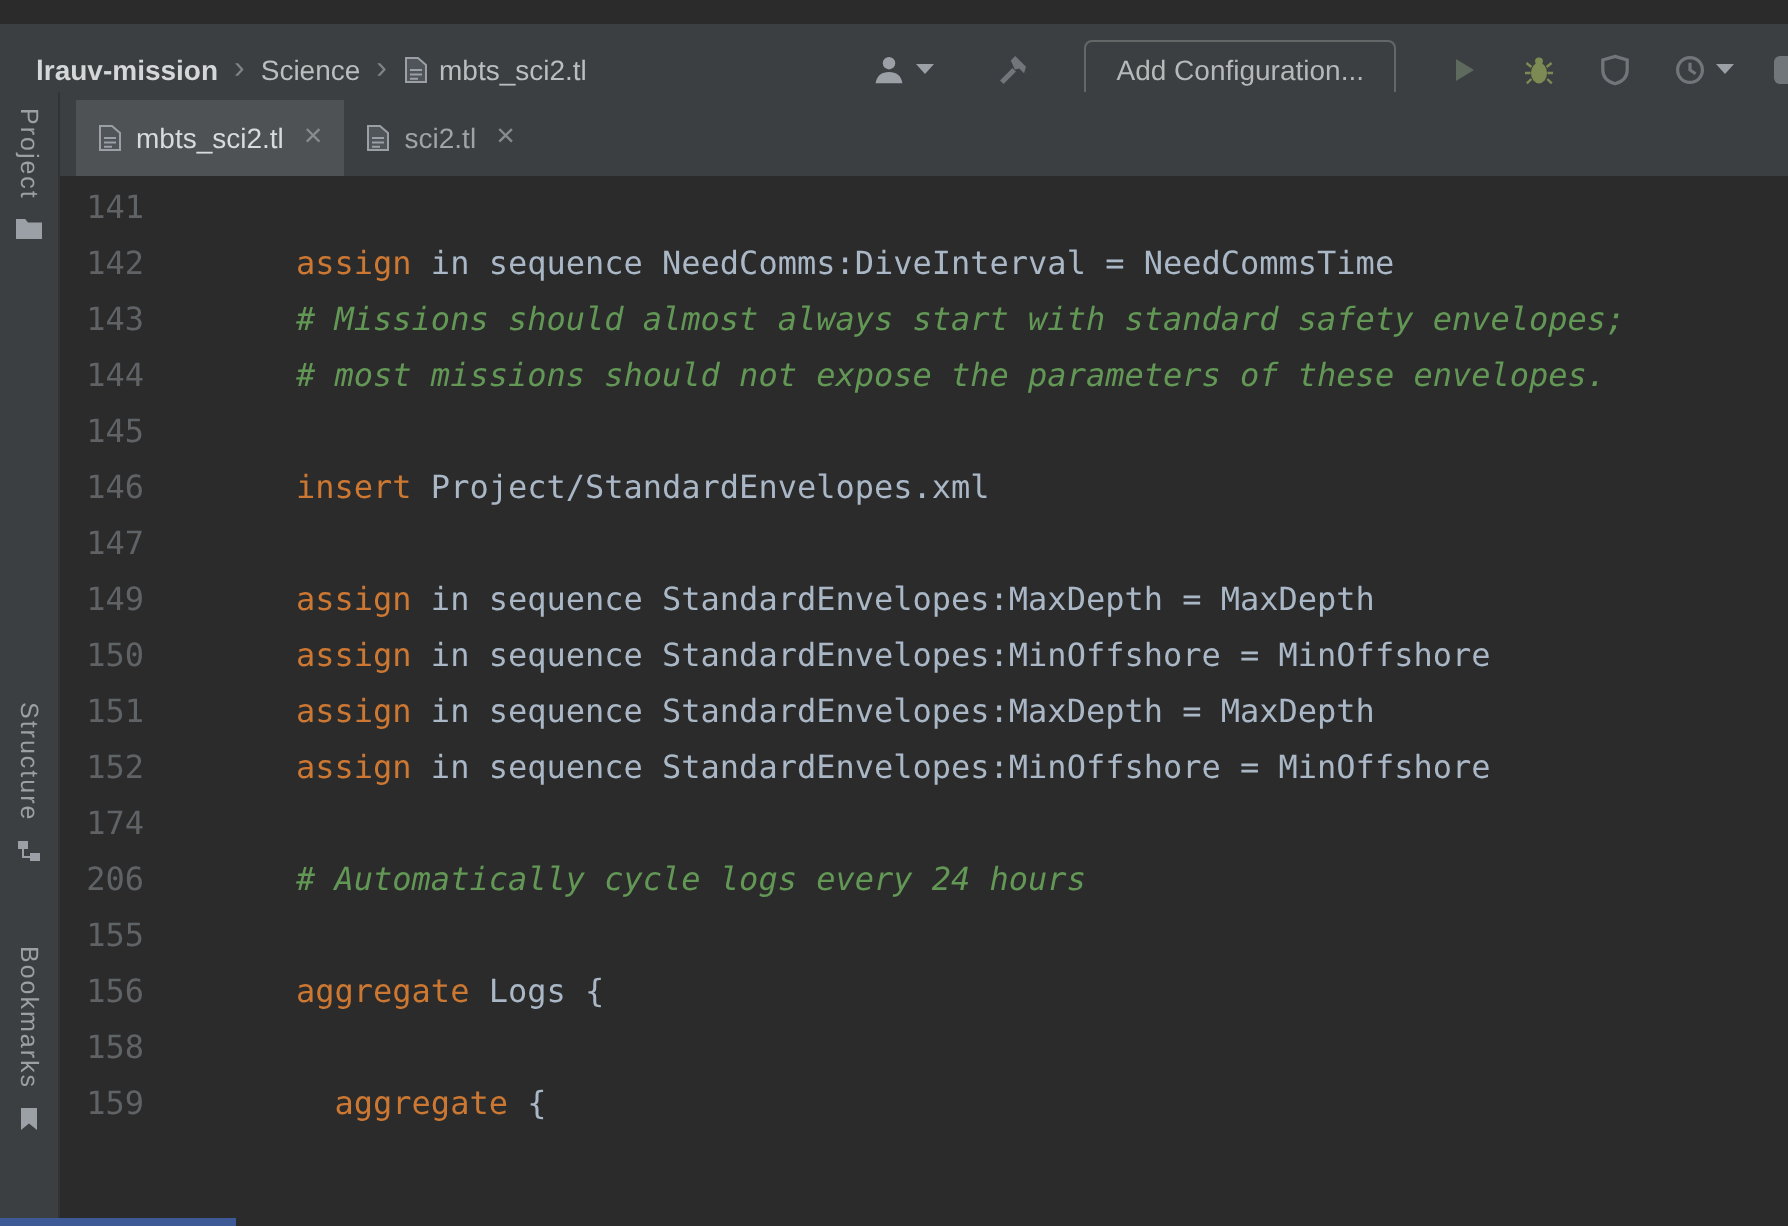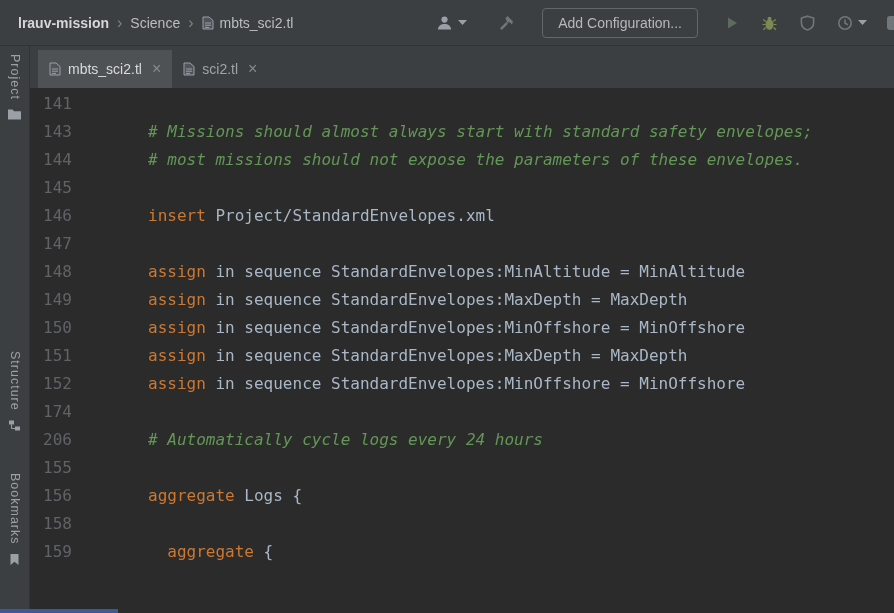--- a/index.html
+++ b/index.html
@@ -2,21 +2,21 @@
 <html style="--chrome-bg: #3c3f41; --editor-bg: #2b2b2b; --active-tab-bg: #4e5254; --keyword: #cc7832; --comment: #629755; --plain: #a9b7c6; --line-number: #606366; --ui-text: #bbbdbf; --bottom-strip: #3d5a96;"><head>
 <meta charset="utf-8">
 <style>
   * { margin:0; padding:0; box-sizing:border-box; }
   html,body { width:894px; height:613px; overflow:hidden; background:#2b2b2b;
               font-family:"Liberation Sans","DejaVu Sans",sans-serif; }
   .app { position:relative; width:894px; height:613px; overflow:hidden;
          background:var(--editor-bg,#2b2b2b); }
 
   
-  .toolbar { position:absolute; top:0; left:0; right:0; height:46px;
+  .toolbar { position:absolute; top:12px; left:0; right:0; height:46px;
              background:var(--chrome-bg,#3c3f41); border-bottom:1px solid #313335;
              display:flex; align-items:center; padding-left:18px; overflow:hidden; }
   .breadcrumbs { display:flex; align-items:center; gap:7px; font-size:14px;
                  color:var(--ui-text,#bbbdbf); white-space:nowrap; }
   .crumb { color:var(--ui-text,#bbbdbf); cursor:default; }
   .crumb.project { font-weight:bold; color:#d4d6d8; }
   .sep { color:#7e8386; font-size:16px; line-height:1; padding:0 1px; }
   .file-chip { display:flex; align-items:center; gap:6px; }
 
   .tb-right { display:flex; align-items:center; margin-left:auto; }
@@ -204,26 +204,26 @@
               <path d="M3 7h6M3 9.2h6M3 11.4h4" stroke="#9aa0a6" fill="none"></path>
             </svg>
         </span>
         <span>sci2.tl</span>
         <span class="close">×</span>
       </div>
     </div>
 
     <div class="editor" id="code-lines">
         <div class="line"><span class="ln">141</span><span class="code"></span></div>
+        <div class="line"><span class="ln">142</span><span class="code"><span class="kw">assign</span><span class="pl"> in sequence NeedComms:DiveInterval = NeedCommsTime</span></span></div>
         <div class="line"><span class="ln">143</span><span class="code"><span class="cm"># Missions should almost always start with standard safety envelopes;</span></span></div>
         <div class="line"><span class="ln">144</span><span class="code"><span class="cm"># most missions should not expose the parameters of these envelopes.</span></span></div>
         <div class="line"><span class="ln">145</span><span class="code"></span></div>
         <div class="line"><span class="ln">146</span><span class="code"><span class="kw">insert</span><span class="pl"> Project/StandardEnvelopes.xml</span></span></div>
         <div class="line"><span class="ln">147</span><span class="code"></span></div>
-        <div class="line"><span class="ln">148</span><span class="code"><span class="kw">assign</span><span class="pl"> in sequence StandardEnvelopes:MinAltitude = MinAltitude</span></span></div>
         <div class="line"><span class="ln">149</span><span class="code"><span class="kw">assign</span><span class="pl"> in sequence StandardEnvelopes:MaxDepth = MaxDepth</span></span></div>
         <div class="line"><span class="ln">150</span><span class="code"><span class="kw">assign</span><span class="pl"> in sequence StandardEnvelopes:MinOffshore = MinOffshore</span></span></div>
         <div class="line"><span class="ln">151</span><span class="code"><span class="kw">assign</span><span class="pl"> in sequence StandardEnvelopes:MaxDepth = MaxDepth</span></span></div>
         <div class="line"><span class="ln">152</span><span class="code"><span class="kw">assign</span><span class="pl"> in sequence StandardEnvelopes:MinOffshore = MinOffshore</span></span></div>
         <div class="line"><span class="ln">174</span><span class="code"></span></div>
         <div class="line"><span class="ln">206</span><span class="code"><span class="cm"># Automatically cycle logs every 24 hours</span></span></div>
         <div class="line"><span class="ln">155</span><span class="code"></span></div>
         <div class="line"><span class="ln">156</span><span class="code"><span class="kw">aggregate</span><span class="pl"> Logs {</span></span></div>
         <div class="line"><span class="ln">158</span><span class="code"></span></div>
         <div class="line"><span class="ln">159</span><span class="code"><span class="pl">  </span><span class="kw">aggregate</span><span class="pl"> {</span></span></div>

